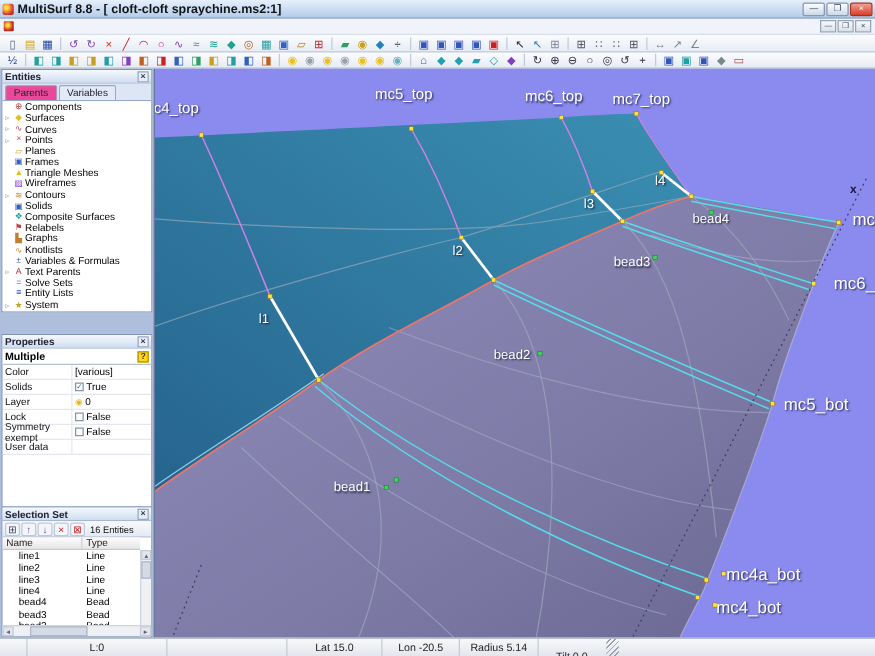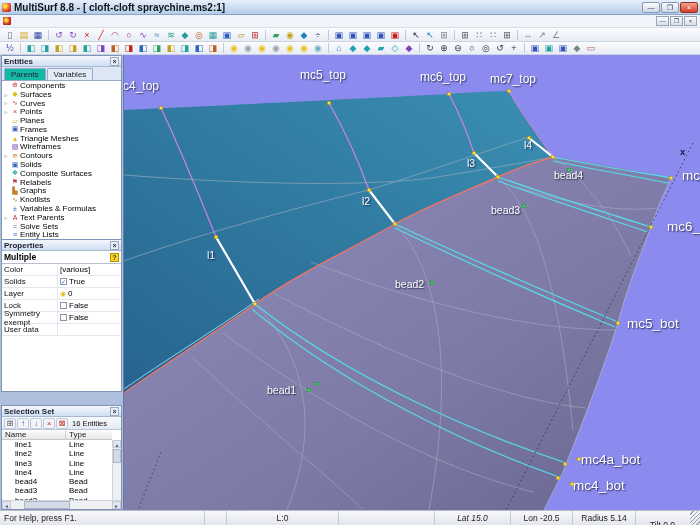--- a/index.html
+++ b/index.html
@@ -42,27 +42,27 @@
 .phdr{height:11px;background:linear-gradient(#f5f9fe,#cfdef2);border-bottom:1px solid #a8b8d0;
   display:flex;align-items:center;font-size:8px;font-weight:bold;color:#223;
   padding:0 2px;box-sizing:border-box}
 .phdr .x{margin-left:auto;width:9px;height:9px;border:1px solid #98a8c0;background:#e8eef8;
   font-size:7px;line-height:7px;text-align:center;color:#334;box-sizing:border-box}
 .entities{top:0;height:195px}
 .tabs{height:14px;background:#dce6f4;display:flex;align-items:flex-end;padding-left:2px;
   border-bottom:1px solid #98a8c8;box-sizing:border-box}
 .tab{font-size:8px;padding:1px 6px;border:1px solid #98a8c8;border-bottom:none;
   background:#e2eaf5;color:#223;border-radius:2px 2px 0 0;margin-right:1px}
-.tab.active{background:#14b8a6}
+.tab.active{background:#ec4899}
 .tree{background:#fff}
 .trow{display:flex;align-items:center;height:8.8px;font-size:8px;white-space:nowrap}
 .trow .arr{width:8px;font-size:6px;color:#8a97ad;text-align:center;flex:0 0 8px}
 .trow .tic{width:10px;font-size:7px;text-align:center;flex:0 0 10px}
 .trow .tlb{color:#000}
-.properties{top:184px;height:153px}
+.properties{top:212px;height:153px}
 .multi{height:12px;display:flex;align-items:center;font-size:8.5px;font-weight:bold;
   padding:0 2px;border-bottom:1px solid #b8c0d0;background:#fff}
 .multi .q{margin-left:auto;width:9px;height:9px;background:#ffd81a;border:1px solid #b09000;
   font-size:7px;line-height:8px;text-align:center;font-weight:bold;color:#333;box-sizing:border-box}
 .prow{display:flex;height:11px;font-size:8px;align-items:center;border-bottom:1px solid #e4e7ee}
 .prow .plb{width:56px;flex:0 0 56px;padding-left:2px;border-right:1px solid #e4e7ee;
   color:#101014;box-sizing:border-box;height:100%;display:flex;align-items:center}
 .prow .pvl{flex:1;display:flex;align-items:center;padding-left:2px;gap:2px}
 .cb{width:7px;height:7px;border:1px solid #8894a8;background:#fff;font-size:6px;line-height:6px;
   text-align:center;color:#1a58c8;box-sizing:border-box;flex:0 0 7px}
@@ -71,21 +71,21 @@
 .seltb{height:13px;display:flex;align-items:center;gap:1px;box-sizing:border-box;
   background:linear-gradient(#f8fafc,#e4eaf2);border-bottom:1px solid #b8c4d8;padding-left:2px}
 .stbi{width:12px;height:11px;font-size:8px;line-height:10px;text-align:center;
   border:1px solid #c0c8d8;border-radius:2px;background:#f2f5fa;box-sizing:border-box}
 .selcount{font-size:7.5px;margin-left:3px;color:#101014}
 .collist{position:relative;height:70px}
 .colhdr{display:flex;height:10px;font-size:8px;color:#222;box-sizing:border-box;
   background:linear-gradient(#fdfdfd,#e6e6ea);border-bottom:1px solid #c8c8cc;width:110px}
 .colhdr .c1{width:64px;flex:0 0 64px;padding-left:3px;border-right:1px solid #d0d0d4;box-sizing:border-box}
 .colhdr .c2{padding-left:3px}
-.srow{display:flex;height:9.3px;font-size:8px;align-items:flex-start;width:110px}
+.srow{display:flex;height:9.3px;font-size:8px;align-items:flex-end;width:110px}
 .srow .c1{width:64px;flex:0 0 64px;padding-left:13px;box-sizing:border-box}
 .srow .c2{padding-left:3px}
 .vscroll{position:absolute;right:0;top:0;bottom:0;width:9px;background:#eef0f4;
   border-left:1px solid #d0d4dc;box-sizing:border-box;font-size:5px;color:#667;text-align:center}
 .vscroll .sarr{height:8px;line-height:8px;background:#e2e6ee;border:1px solid #c4cad8;box-sizing:border-box}
 .vscroll .sarr.b{position:absolute;bottom:0;left:0;right:0}
 .vthumb{position:absolute;top:9px;left:0;right:0;height:14px;background:#d4dae6;border:1px solid #aeb6c8;box-sizing:border-box}
 .hscroll{position:absolute;left:0;right:0;bottom:0;height:9px;background:#eef0f4;
   border-top:1px solid #d0d4dc;box-sizing:border-box;font-size:5px;color:#667}
 .hscroll .sarr{position:absolute;top:0;width:9px;height:8px;line-height:8px;text-align:center;
@@ -569,24 +569,23 @@
           <span class="vlab lg" style="left: 503px; top: 262px;">mc5_bot</span>
           <span class="vlab lg" style="left: 457px; top: 398px;">mc4a_bot</span>
           <span class="vlab lg" style="left: 449px; top: 424px;">mc4_bot</span>
           <span class="vlab axis" style="left: 556px; top: 92px;">x</span>
         </div>
     </div>
 
   </div>
 
   <div class="statusbar" id="statusbar">
-      <div class="scell flex">For Help, press F1.</div>
       <div class="scell" style="width: 22px;"></div>
       <div class="scell" style="width: 112px;">L:0</div>
       <div class="scell" style="width: 96px;"></div>
-      <div class="scell" style="width: 76px; font-style: italic;">Lat 15.0</div>
+      <div class="scell" style="width: 76px;">Lat 15.0</div>
       <div class="scell" style="width: 62px;">Lon -20.5</div>
       <div class="scell" style="width: 63px;">Radius 5.14</div>
       <div class="scell" style="width: 54px; margin-top: 14px;">Tilt 0.0</div>
       <div class="grip"></div>
     </div>
 
 </div>
 
 </body></html>

